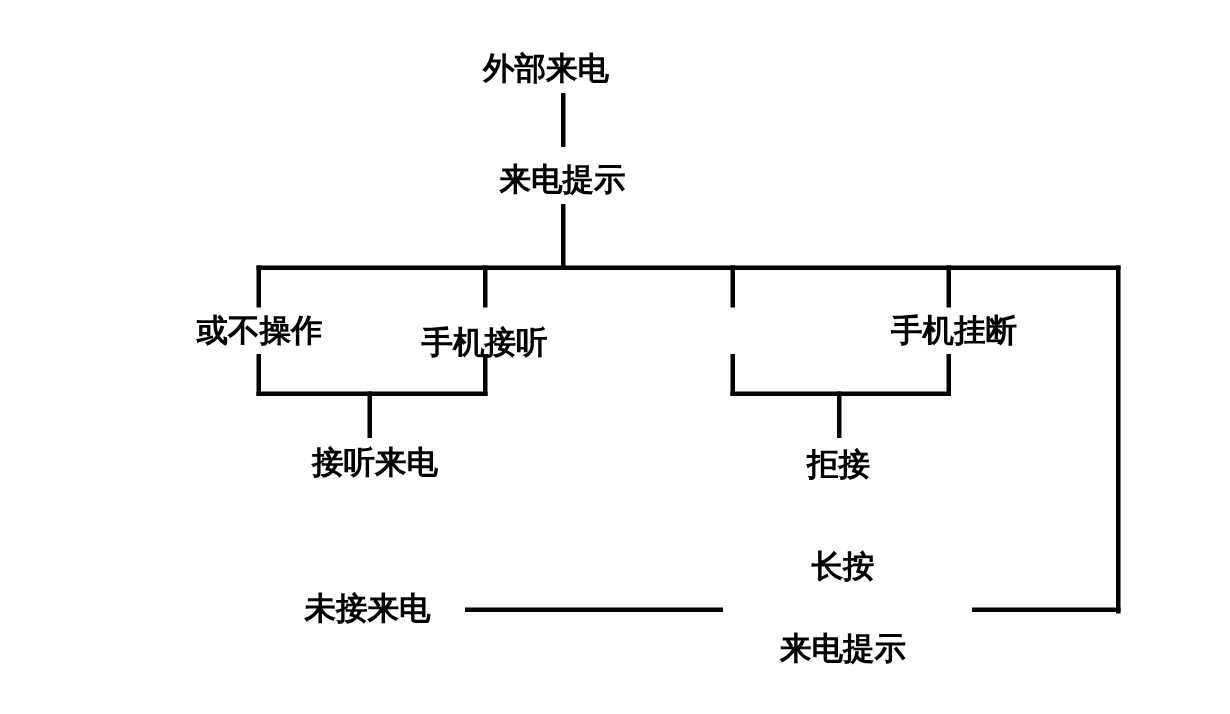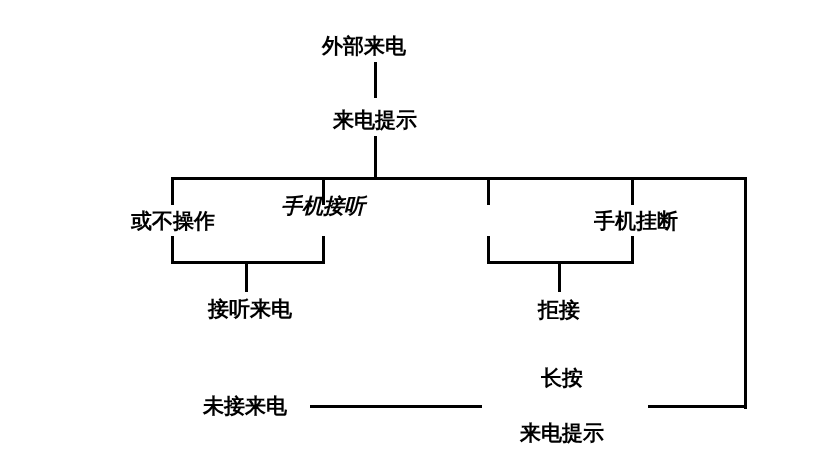--- a/index.html
+++ b/index.html
@@ -49,21 +49,21 @@
 
   <div class="line" style="left:171px; top:177px; width:576px; height:3px;"></div>
 
   <div class="line" style="left:171px; top:177px; width:3px; height:28px;"></div>
   <div class="line" style="left:322px; top:177px; width:3px; height:28px;"></div>
   <div class="line" style="left:487px; top:177px; width:3px; height:28px;"></div>
   <div class="line" style="left:631px; top:177px; width:3px; height:28px;"></div>
   <div class="line" style="left:744px; top:177px; width:3px; height:232px;"></div>
 
   <div class="label" style="left:173px; top:221px;">或不操作</div>
-  <div class="label" style="left:323px; top:206px;font-style:italic;">手机接听</div>
+  <div class="label" style="left:323px; top:229px;">手机接听</div>
   <div class="label" style="left:636px; top:221px;">手机挂断</div>
 
   <div class="line" style="left:171px; top:236px; width:3px; height:28px;"></div>
   <div class="line" style="left:322px; top:236px; width:3px; height:28px;"></div>
   <div class="line" style="left:487px; top:236px; width:3px; height:28px;"></div>
   <div class="line" style="left:631px; top:236px; width:3px; height:28px;"></div>
 
   <div class="line" style="left:171px; top:261px; width:154px; height:3px;"></div>
   <div class="line" style="left:245px; top:261px; width:3px; height:31px;"></div>
 

